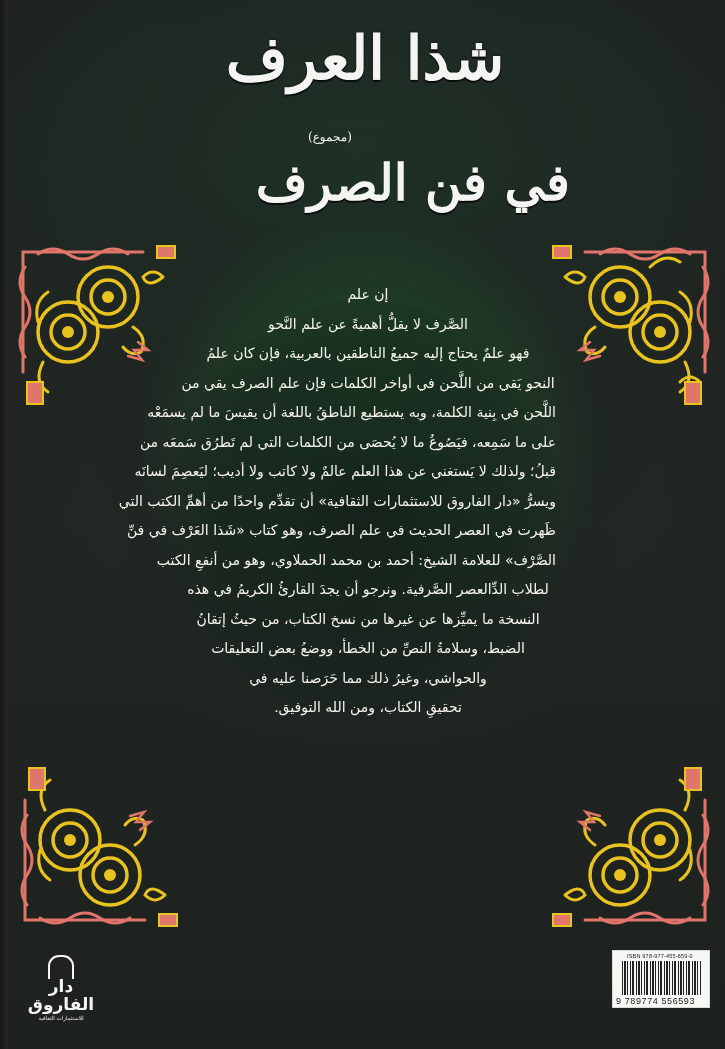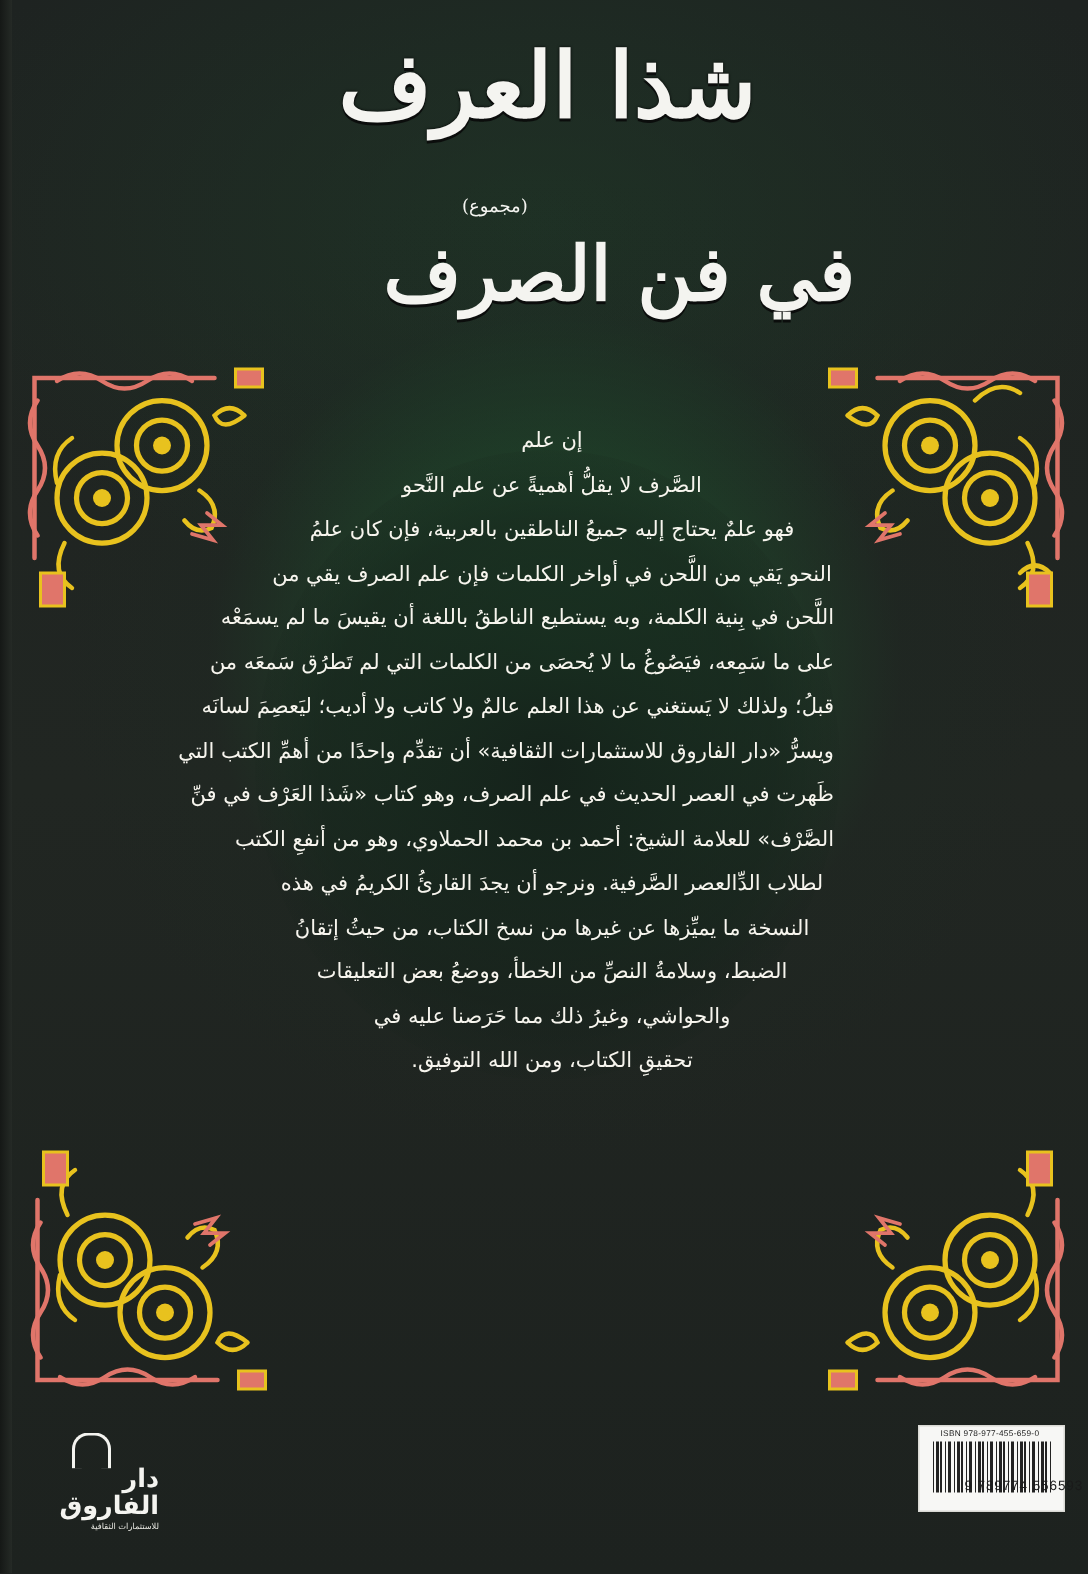--- a/index.html
+++ b/index.html
@@ -51,21 +51,21 @@
     .body-text .line { display: block; white-space: nowrap; }
     .body-text .line.right { text-align: right; }
     .ornament { position: absolute; width: 180px; height: 180px; }
     .ornament svg { width: 100%; height: 100%; display: block; }
     .orn-tr { left: 545px; top: 232px; }
     .orn-br { left: 545px; top: 760px; transform: scaleY(-1); }
     .orn-tl2 { left: 3px; top: 232px; transform: scaleX(-1); }
     .orn-bl2 { left: 5px; top: 760px; transform: scaleY(-1) scaleX(-1); }
     .publisher {
       position: absolute; left: 16px; top: 955px; width: 90px; height: 60px;
-      color: #f4f4f0; 
+      color: #f4f4f0; text-align: center;
     }
     .publisher .arch {
       width: 22px; height: 22px; margin: 0 auto; border: 2px solid #f4f4f0; border-bottom: none;
       border-radius: 11px 11px 0 0; position: relative; top: 0;
     }
     .publisher .name {
       font-family: "DejaVu Sans", sans-serif; font-weight: bold; font-size: 17px; line-height: 18px;
       direction: rtl; margin-top: -2px; letter-spacing: 0;
     }
     .publisher .tagline {
@@ -80,21 +80,21 @@
       position: absolute; left: 14px; top: 2px; font-size: 5.5px; letter-spacing: 0.2px; white-space: nowrap;
     }
     .barcode .bars {
       position: absolute; left: 9px; top: 10px; width: 80px; height: 34px;
       background: repeating-linear-gradient(90deg,
         #222 0px, #222 1px, #f7f7f5 1px, #f7f7f5 2px, #222 2px, #222 4px, #f7f7f5 4px, #f7f7f5 5px,
         #222 5px, #222 6px, #f7f7f5 6px, #f7f7f5 8px, #222 8px, #222 9px, #f7f7f5 9px, #f7f7f5 10px,
         #222 10px, #222 12px, #f7f7f5 12px, #f7f7f5 14px);
     }
     .barcode .digits {
-      position: absolute; left: 3px; bottom: 12px; font-size: 9px; letter-spacing: 0.6px; white-space: nowrap; margin-left: 27px;
+      position: absolute; left: 3px; bottom: 1px; font-size: 9px; letter-spacing: 0.6px; white-space: nowrap;
     }
   </style>
 </head>
 <body>
 
 <div class="cover">
   <div class="spine-edge"></div>
   <div class="inner-glow"></div>
 
   <div class="title-main">شذا العرف</div>

